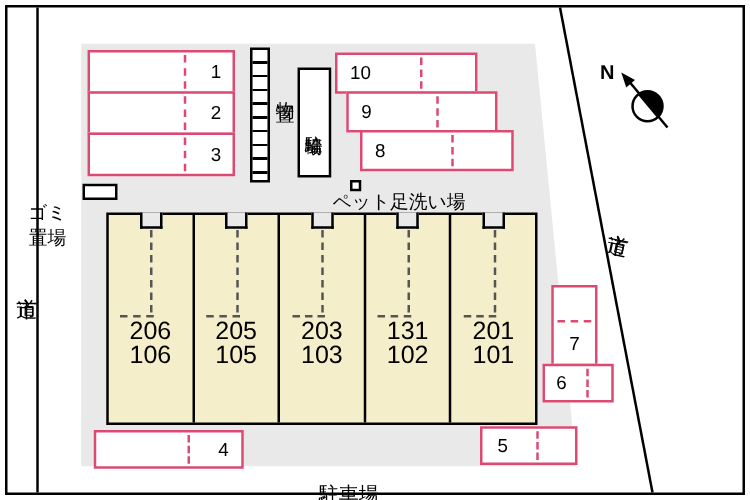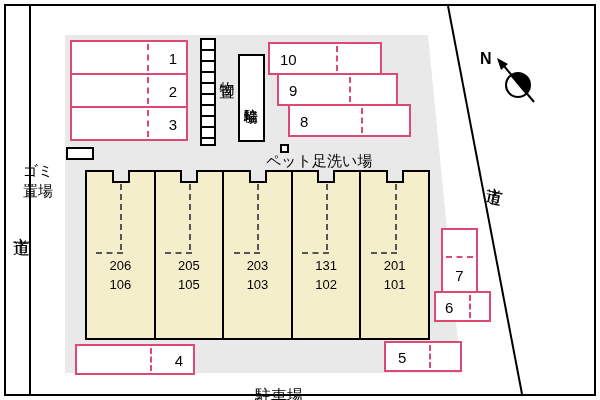--- a/index.html
+++ b/index.html
@@ -17,21 +17,21 @@
   .pnum.center{left:0;right:0;top:auto;bottom:7px;transform:none;text-align:center;}
   
   .building{position:absolute;left:85px;top:170px;width:345px;height:170px;
     background:var(--building-fill,#f5eecb);border:2px solid #000;box-sizing:border-box;display:flex;}
   .unit{position:relative;flex:1;border-right:2px solid #000;}
   .unit:last-child{border-right:none;}
   .notch{position:absolute;top:-2px;left:37%;width:27%;height:13px;background:var(--site-fill,#e9e9e9);
     border:2px solid #000;border-top:none;box-sizing:border-box;}
   .udash-v{position:absolute;left:50%;top:12px;height:66px;border-left:2px dashed #555;}
   .udash-h{position:absolute;left:14%;width:40%;top:80px;border-top:2px dashed #555;}
-  .ulabel{position:absolute;top:84px;left:0;right:0;text-align:center;font-size:13px;line-height:19px;}
+  .ulabel{position:absolute;top:84px;left:0;right:0;text-align:center;font-size:20px;line-height:19px;}
   
   .ladder{position:absolute;left:200px;top:38px;width:16px;height:108px;border:2px solid #000;box-sizing:border-box;
     background:repeating-linear-gradient(to bottom,#fff 0,#fff 9px,#000 9px,#000 11px);}
   .bike{position:absolute;left:238px;top:54px;width:27px;height:88px;border:2px solid #000;box-sizing:border-box;
     background:#fff;display:flex;align-items:center;justify-content:center;}
   .vtext{writing-mode:vertical-rl;text-orientation:upright;letter-spacing:2px;}
   .garbage-box{position:absolute;left:66px;top:147px;width:28px;height:13px;background:#fff;border:2px solid #000;box-sizing:border-box;}
   .pet-box{position:absolute;left:280px;top:144px;width:9px;height:9px;background:#fff;border:2px solid #000;box-sizing:border-box;}
   .lbl{position:absolute;white-space:nowrap;}
 </style>

